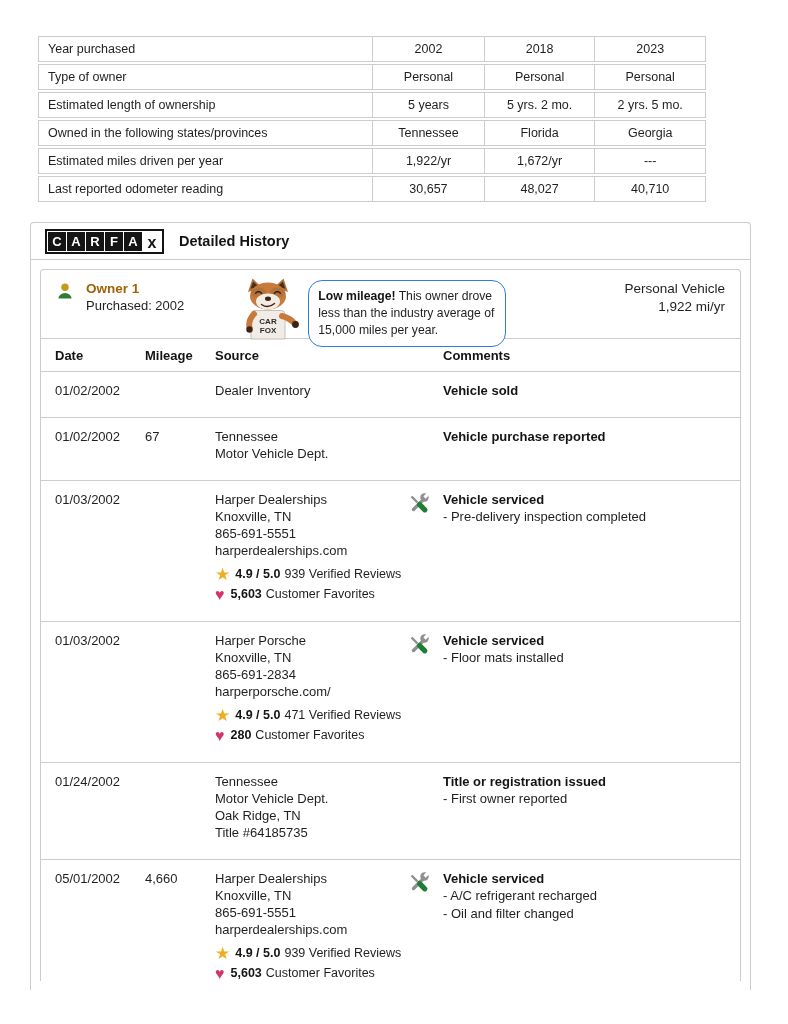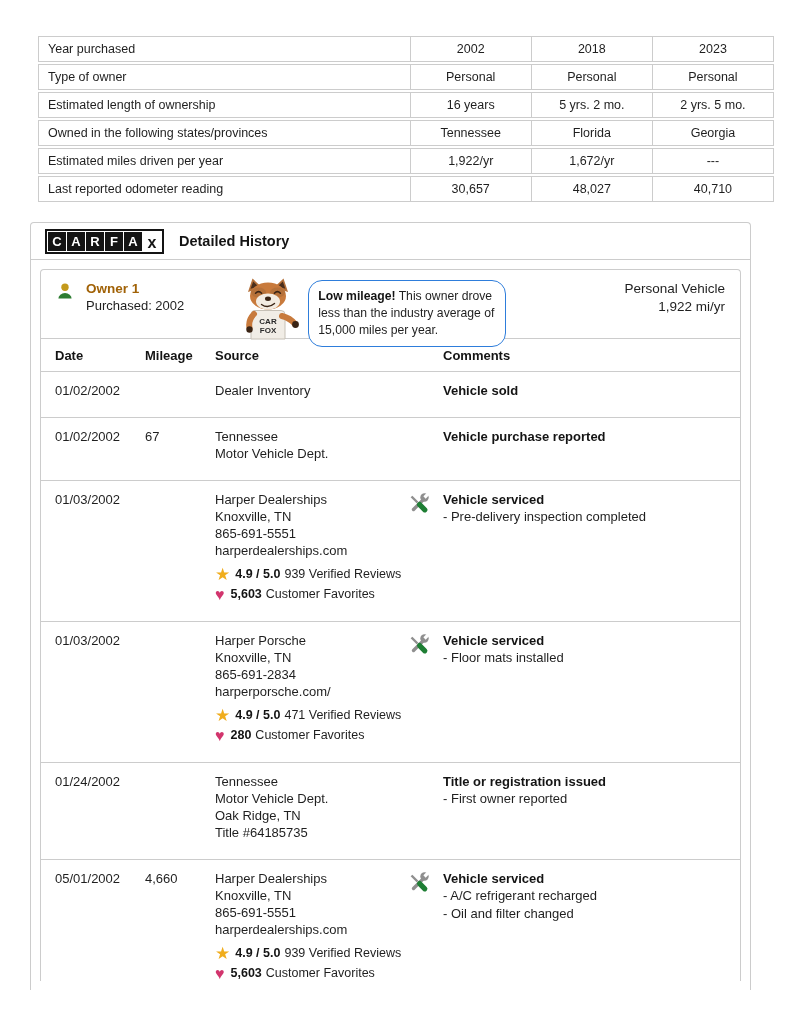--- a/index.html
+++ b/index.html
@@ -5,21 +5,21 @@
   * { box-sizing: border-box; margin: 0; padding: 0; }
   html,body { background:#fff; }
   body {
     width: 788px; height: 1024px; overflow: hidden;
     font-family: "Liberation Sans", sans-serif;
     color: #1f1f1f;
     position: relative;
   }
 
   
-  .ot-wrap { position:absolute; left:38px; top:34px; width:736px; }
+  .ot-wrap { position:absolute; left:38px; top:34px; width:668px; }
   table.ot { width:100%; border-collapse:separate; border-spacing:0 2px; }
   table.ot td {
     border-top:1px solid #ccc; border-bottom:1px solid #ccc; border-right:1px solid #ccc;
     font-size:12.5px; height:26px; vertical-align:middle; background:#fff;
   }
   table.ot td.ot-label { border-left:1px solid #ccc; padding-left:9px; width:360px; text-align:left; }
   table.ot td.ot-val { width:117px; text-align:center; }
 
   
   .section {
@@ -91,21 +91,21 @@
 
   <tr>
     <td class="ot-label">Type of owner</td>
     <td class="ot-val">Personal</td>
     <td class="ot-val">Personal</td>
     <td class="ot-val">Personal</td>
   </tr>
 
   <tr>
     <td class="ot-label">Estimated length of ownership</td>
-    <td class="ot-val">16 years</td>
+    <td class="ot-val">5 years</td>
     <td class="ot-val">5 yrs. 2 mo.</td>
     <td class="ot-val">2 yrs. 5 mo.</td>
   </tr>
 
   <tr>
     <td class="ot-label">Owned in the following states/provinces</td>
     <td class="ot-val">Tennessee</td>
     <td class="ot-val">Florida</td>
     <td class="ot-val">Georgia</td>
   </tr>

